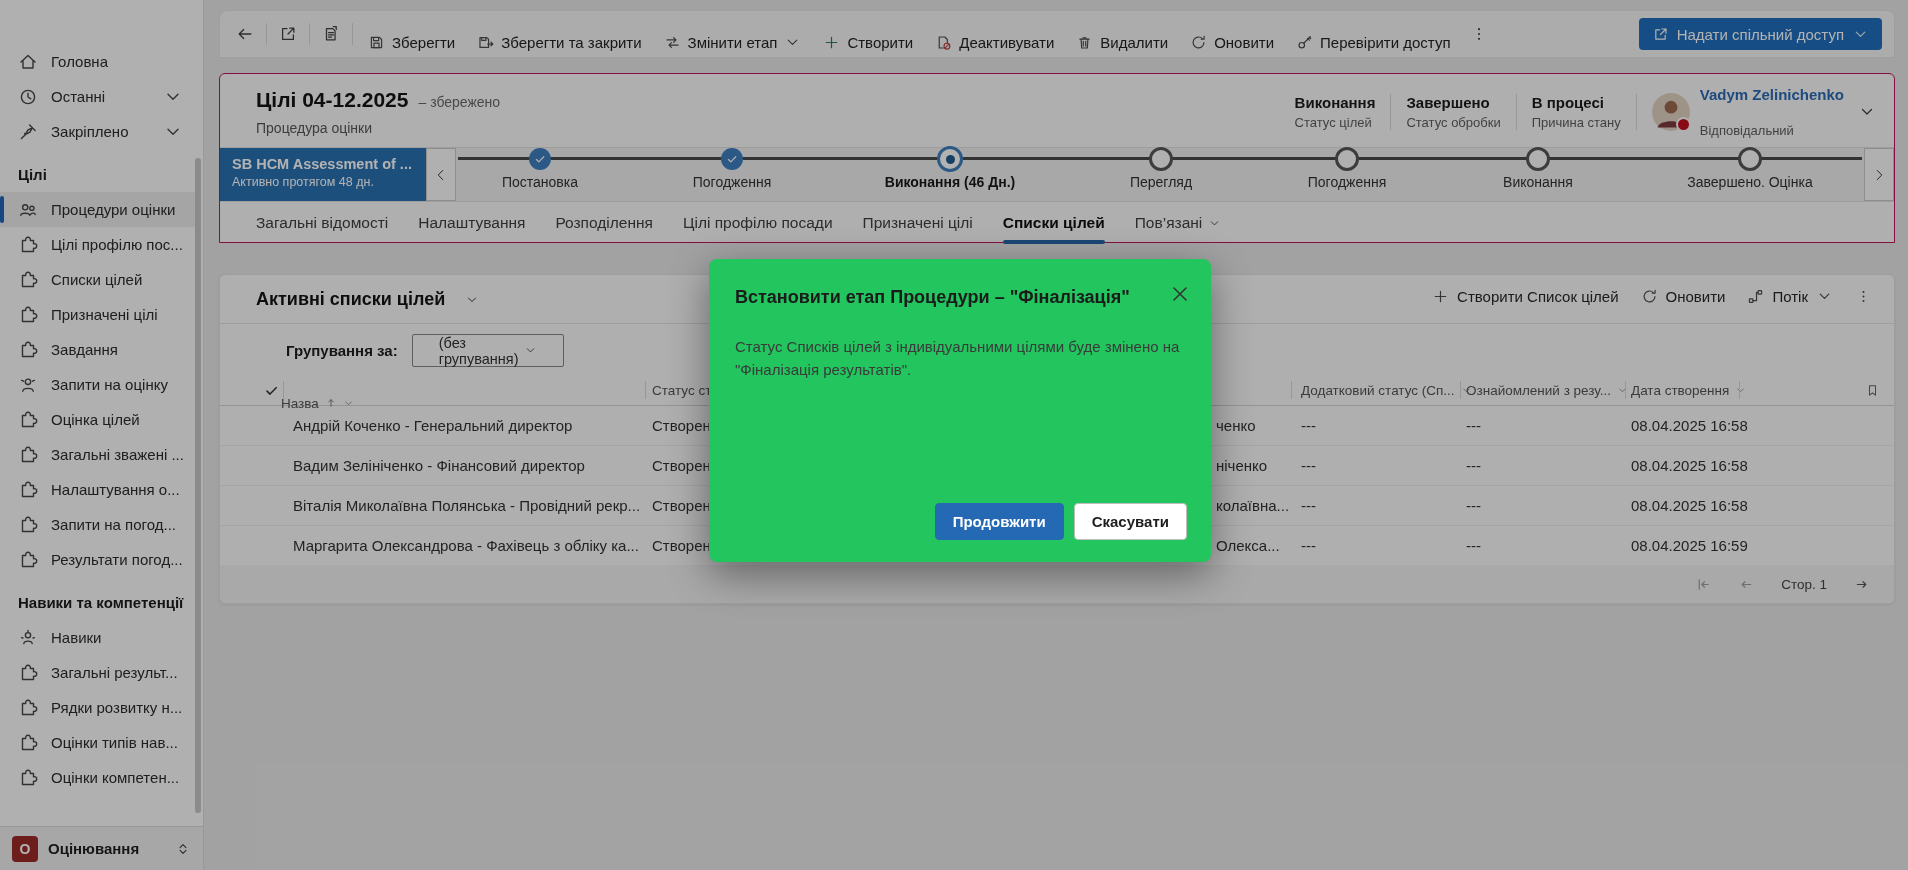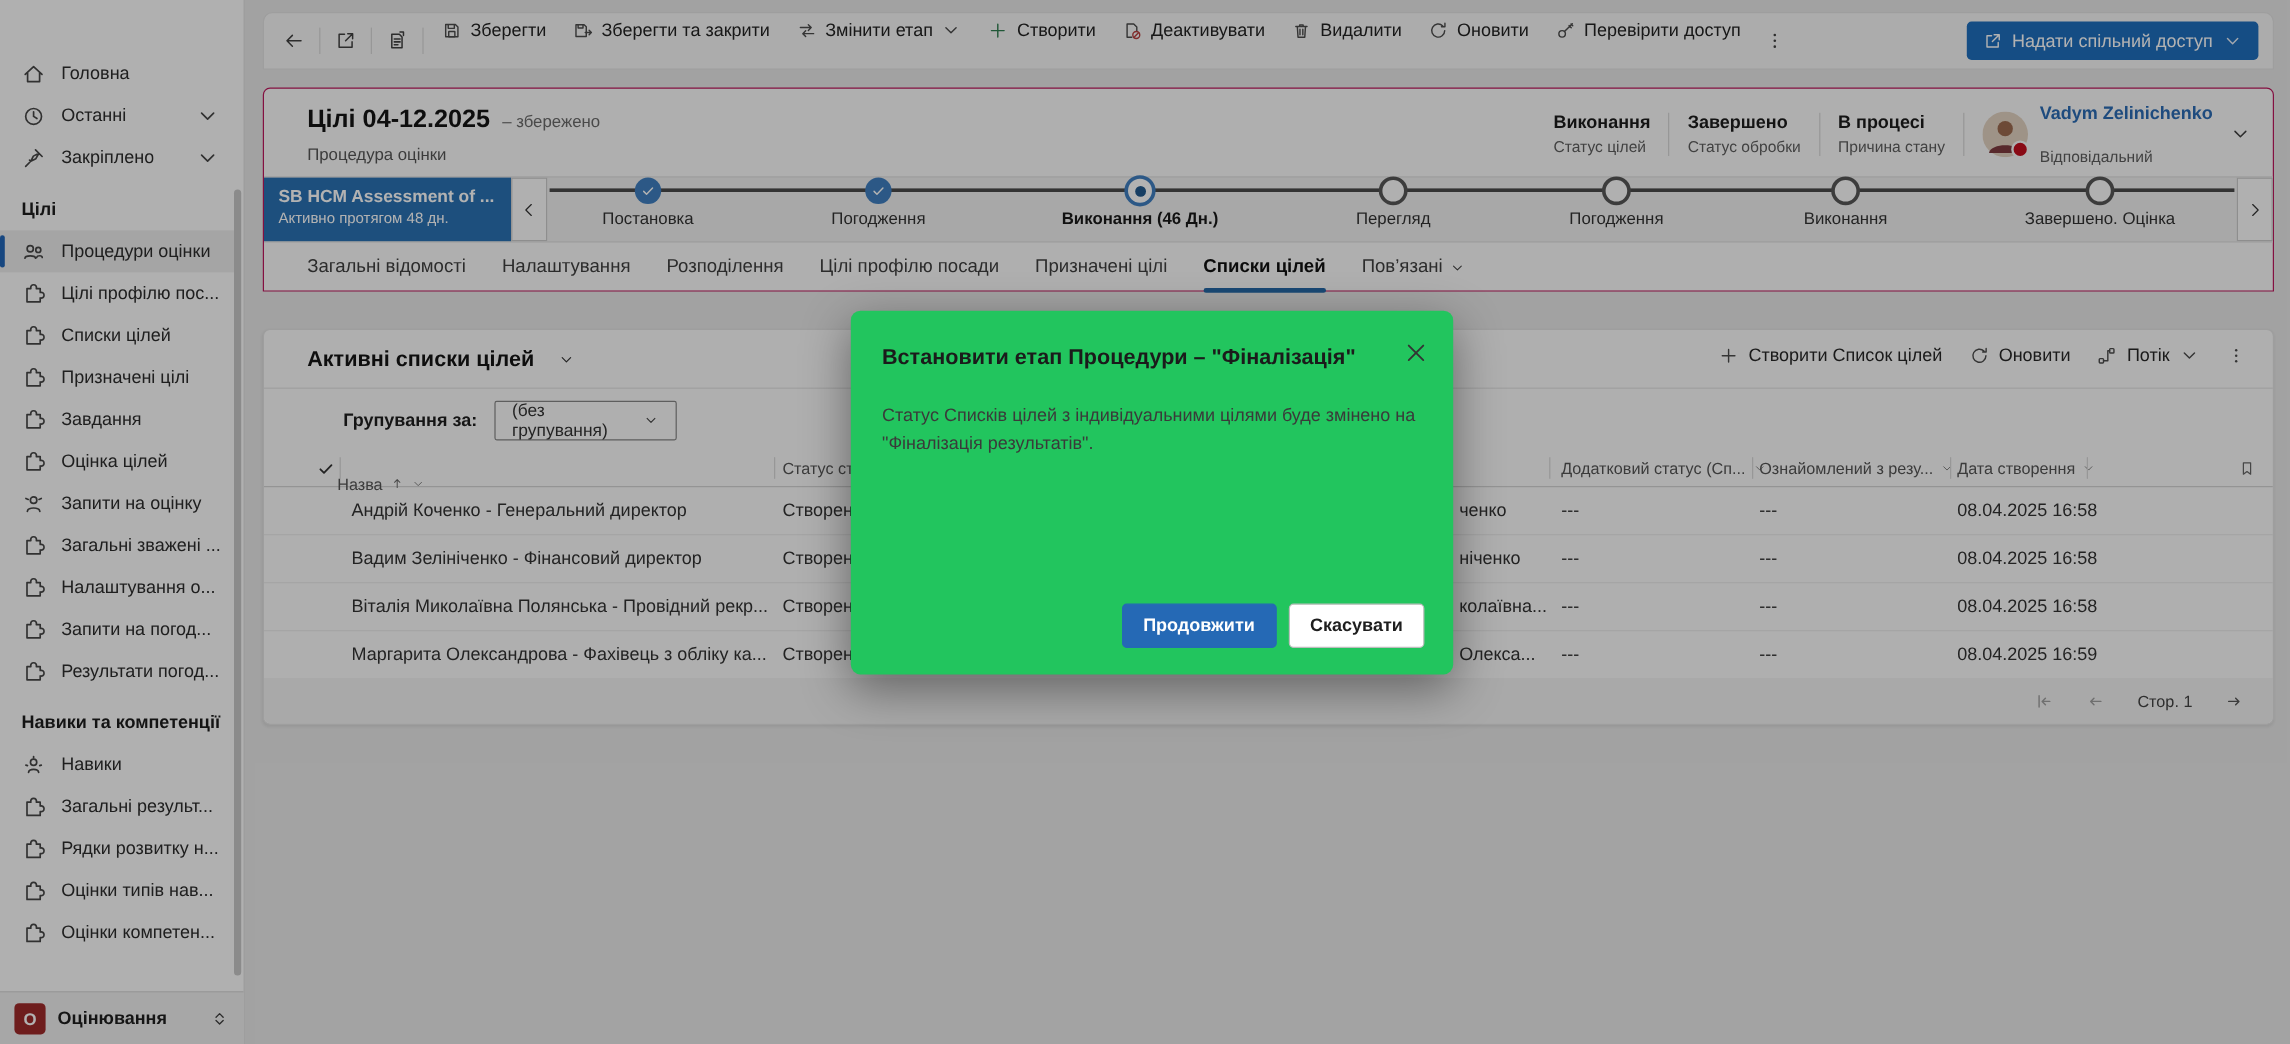--- a/index.html
+++ b/index.html
@@ -24,21 +24,21 @@
   .appbar{position:absolute;bottom:0;left:0;right:0;height:44px;background:#f0f0f0;border-top:1px solid #d9d9d9;display:flex;align-items:center;padding:0 12px;gap:10px;box-sizing:border-box}
   .appbadge{width:26px;height:26px;border-radius:4px;color:#fff;font-weight:bold;font-size:14px;display:flex;align-items:center;justify-content:center}
   .appname{font-weight:bold;font-size:15px;color:#1f1f1f}
   .appexpand{margin-left:auto;width:16px;height:16px;color:#3f3f3f;cursor:pointer}
 
   
   .cmdbar{position:absolute;left:219px;top:10px;width:1676px;height:48px;background:#f7f7f7;border:1px solid #e2e2e2;border-radius:8px 8px 0 0;display:flex;align-items:center;padding:0 8px;box-sizing:border-box;z-index:2}
   .icon-btn{width:34px;height:34px;display:flex;align-items:center;justify-content:center;color:#414141;border-radius:3px;cursor:pointer}
   .icon-btn .ic{width:18px;height:18px}
   .cmd-sep{width:1px;height:22px;background:#d8d8d8;margin:0 4px}
-  .cmd{display:flex;align-items:flex-start;gap:7px;height:34px;padding:0 11px;font-size:15px;color:#232323;border-radius:3px;cursor:pointer;white-space:nowrap}
+  .cmd{display:flex;align-items:flex-end;gap:7px;height:34px;padding:0 11px;font-size:15px;color:#232323;border-radius:3px;cursor:pointer;white-space:nowrap}
   .cmd .ic{width:17px;height:17px;color:#4c4c4c}
   .chev{width:12px;height:12px;color:#555}
   .share-btn{margin-left:auto;margin-right:4px;display:flex;align-items:center;gap:8px;height:32px;padding:0 13px;border-radius:4px;color:#fff;font-size:15px;cursor:pointer;white-space:nowrap}
   .share-btn .ic{width:17px;height:17px;color:#fff}
   .share-btn .chev{color:#e8f0fa}
 
   
   .formcard{position:absolute;left:219px;top:73px;width:1676px;height:170px;background:#fbfbfb;border:1px solid #be185d;border-radius:6px 6px 0 0;box-sizing:border-box;z-index:2}
   .rec-title-row{position:absolute;left:36px;top:14px;display:flex;align-items:baseline;gap:10px;white-space:nowrap}
   .rec-title{font-size:21px;font-weight:bold;color:#151515}
@@ -84,21 +84,21 @@
   
   .gridcard{position:absolute;left:219px;top:274px;width:1676px;height:330px;background:#fbfbfb;border:1px solid #e2e2e2;border-radius:6px;box-sizing:border-box;box-shadow:0 1px 3px rgba(0,0,0,.08);z-index:2}
   .view-title{position:absolute;left:36px;top:14px;font-size:18px;font-weight:bold;color:#151515;display:flex;gap:20px;align-items:center;cursor:pointer}
   .view-title .chev{width:14px;height:14px;color:#333}
   .grid-toolbar{position:absolute;right:22px;top:13px;display:flex;align-items:center;gap:22px}
   .gt-item{display:flex;align-items:center;gap:8px;font-size:15px;color:#282828;cursor:pointer;white-space:nowrap}
   .gt-item .ic{width:17px;height:17px;color:#4c4c4c}
   .grid-hr{position:absolute;left:0;right:0;top:48px;height:1px;background:#e3e3e3}
   .grouping{position:absolute;left:66px;top:59px;display:flex;align-items:center;gap:14px}
   .group-label{font-size:15px;font-weight:bold;color:#1f1f1f}
-  .group-dd{width:152px;height:33px;border:1px solid #878787;border-radius:2px;background:#fbfbfb;display:flex;align-items:center;justify-content:space-between;padding:0 14px;font-size:14.5px;color:#333;box-sizing:border-box;cursor:pointer}
+  .group-dd{width:152px;height:33px;border:1px solid #878787;border-radius:2px;background:#fbfbfb;display:flex;align-items:center;justify-content:space-between;padding:0 26px;font-size:14.5px;color:#333;box-sizing:border-box;cursor:pointer}
   .group-dd .chev{width:13px;height:13px;color:#444}
   .colhead{position:absolute;left:0;right:0;top:100px;height:30px;border-bottom:1px solid #d5d5d5;font-size:13.5px;color:#555}
   .ch{position:absolute;top:0;height:100%;display:flex;align-items:center;gap:6px;white-space:nowrap;cursor:pointer}
   .ch .chev{width:11px;height:11px;color:#777}
   .ch .ic.sort{width:12px;height:12px;color:#666}
   .ch-sep{position:absolute;top:6px;bottom:6px;width:1px;background:#d8d8d8}
   .ch-check{position:absolute;left:44px;top:0;height:100%;display:flex;align-items:center;color:#333;cursor:pointer}
   .ch-check .ic{width:15px;height:15px}
   .ch-bookmark{position:absolute;left:1645px;top:0;height:100%;display:flex;align-items:center;color:#666;cursor:pointer}
   .ch-bookmark .ic{width:15px;height:15px}
@@ -204,33 +204,33 @@
           <span class="ic">
             <svg viewBox="0 0 20 20" fill="none" stroke="currentColor" stroke-width="1.4" stroke-linecap="round" stroke-linejoin="round">
               <path d="M4.5 5.5h3.2c-.4-2 .7-3.2 2.3-3.2s2.7 1.2 2.3 3.2h3.2v3.2c2-.4 3.2.7 3.2 2.3s-1.2 2.7-3.2 2.3v3.2H4.5z"></path>
             </svg>
           </span>
           <span class="lbl">Завдання</span>
         </div>
         <div class="side-item">
           <span class="ic">
             <svg viewBox="0 0 20 20" fill="none" stroke="currentColor" stroke-width="1.4" stroke-linecap="round" stroke-linejoin="round">
-              <path d="M4.5 5.5h3.2c-.4-2 .7-3.2 2.3-3.2s2.7 1.2 2.3 3.2h3.2v3.2c2-.4 3.2.7 3.2 2.3s-1.2 2.7-3.2 2.3v3.2H4.5z"></path>
-            </svg>
-          </span>
-          <span class="lbl">Оцінка цілей</span>
-        </div>
-        <div class="side-item">
-          <span class="ic">
-            <svg viewBox="0 0 20 20" fill="none" stroke="currentColor" stroke-width="1.4" stroke-linecap="round" stroke-linejoin="round">
               <circle cx="10" cy="6.8" r="2.7"></circle>
               <path d="M4.8 16.2c.4-3.8 10-3.8 10.4 0M3.6 5.4l1.9.8M16.4 5.4l-1.9.8"></path>
             </svg>
           </span>
           <span class="lbl">Запити на оцінку</span>
+        </div>
+        <div class="side-item">
+          <span class="ic">
+            <svg viewBox="0 0 20 20" fill="none" stroke="currentColor" stroke-width="1.4" stroke-linecap="round" stroke-linejoin="round">
+              <path d="M4.5 5.5h3.2c-.4-2 .7-3.2 2.3-3.2s2.7 1.2 2.3 3.2h3.2v3.2c2-.4 3.2.7 3.2 2.3s-1.2 2.7-3.2 2.3v3.2H4.5z"></path>
+            </svg>
+          </span>
+          <span class="lbl">Оцінка цілей</span>
         </div>
         <div class="side-item">
           <span class="ic">
             <svg viewBox="0 0 20 20" fill="none" stroke="currentColor" stroke-width="1.4" stroke-linecap="round" stroke-linejoin="round">
               <path d="M4.5 5.5h3.2c-.4-2 .7-3.2 2.3-3.2s2.7 1.2 2.3 3.2h3.2v3.2c2-.4 3.2.7 3.2 2.3s-1.2 2.7-3.2 2.3v3.2H4.5z"></path>
             </svg>
           </span>
           <span class="lbl">Загальні зважені ...</span>
         </div>
         <div class="side-item">

